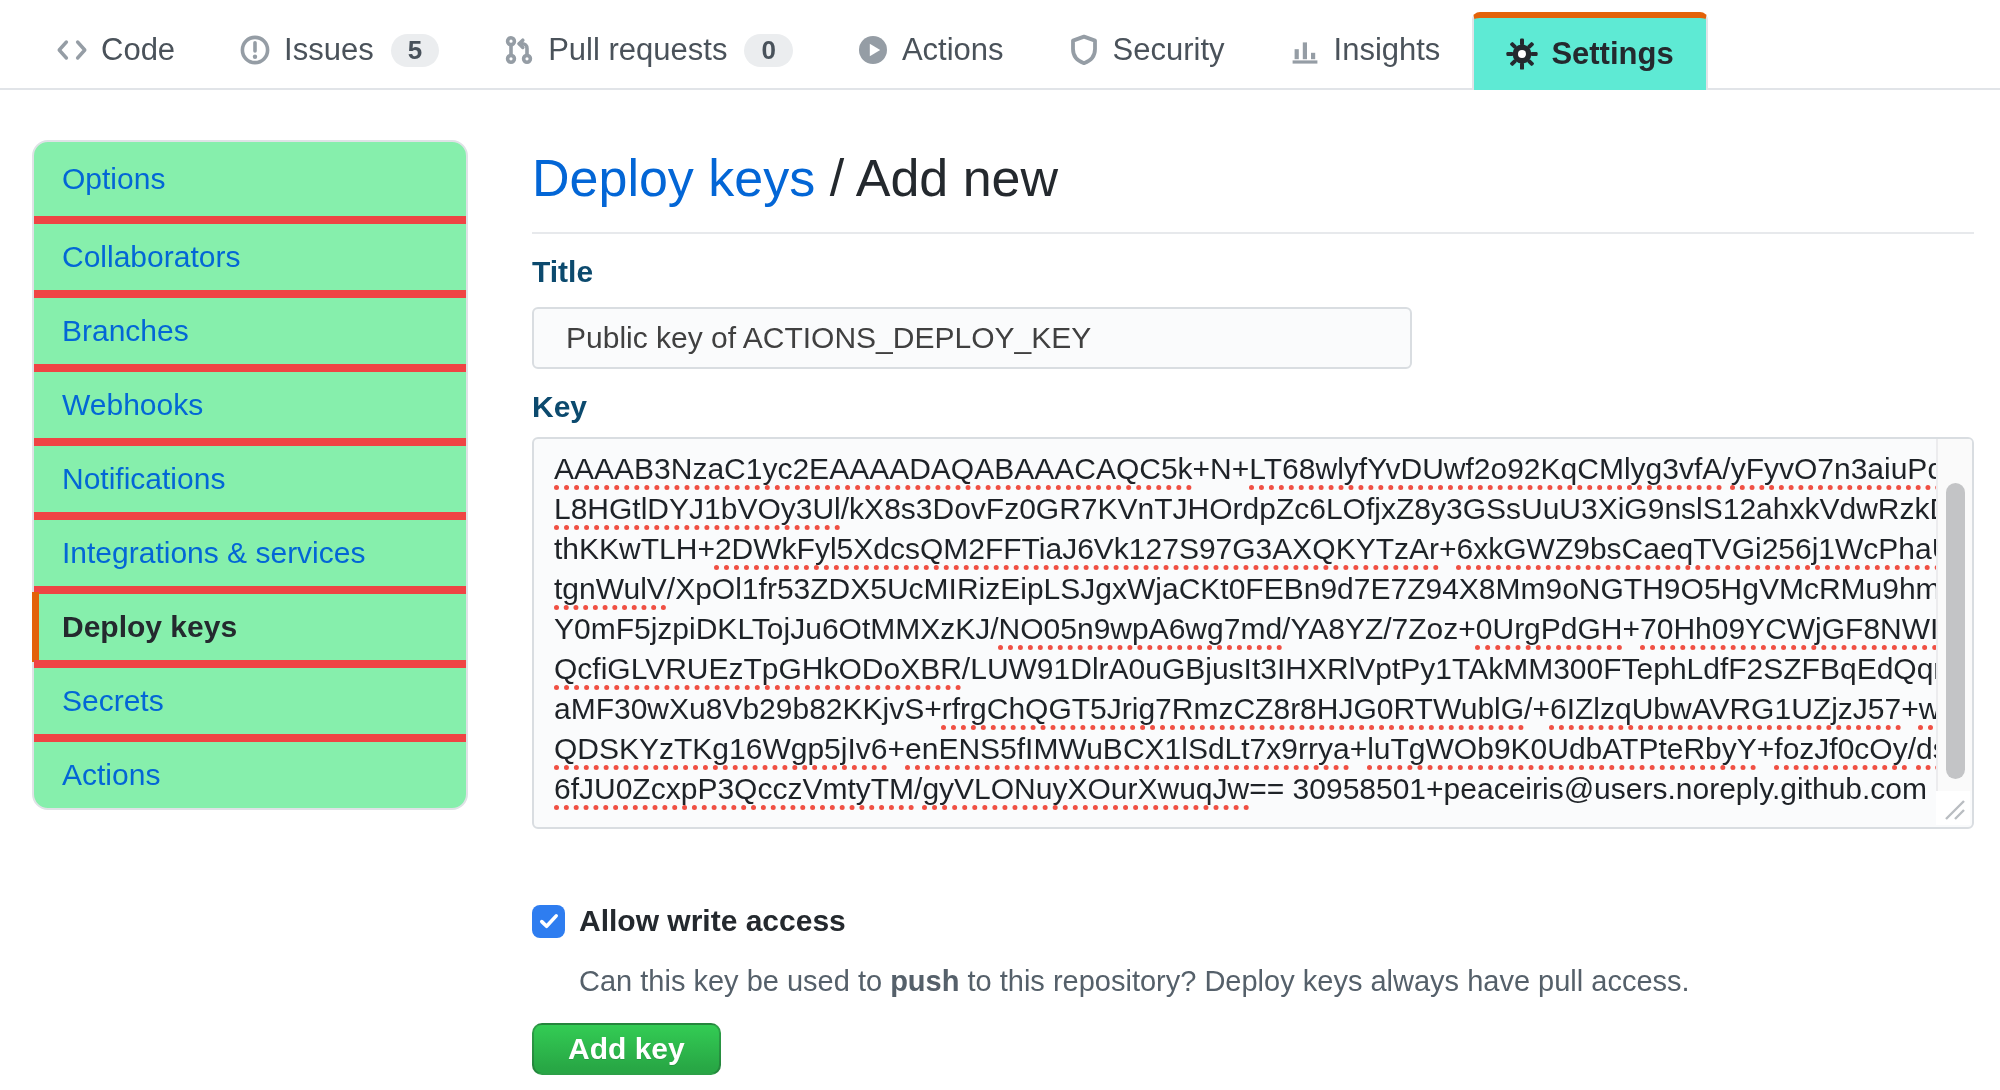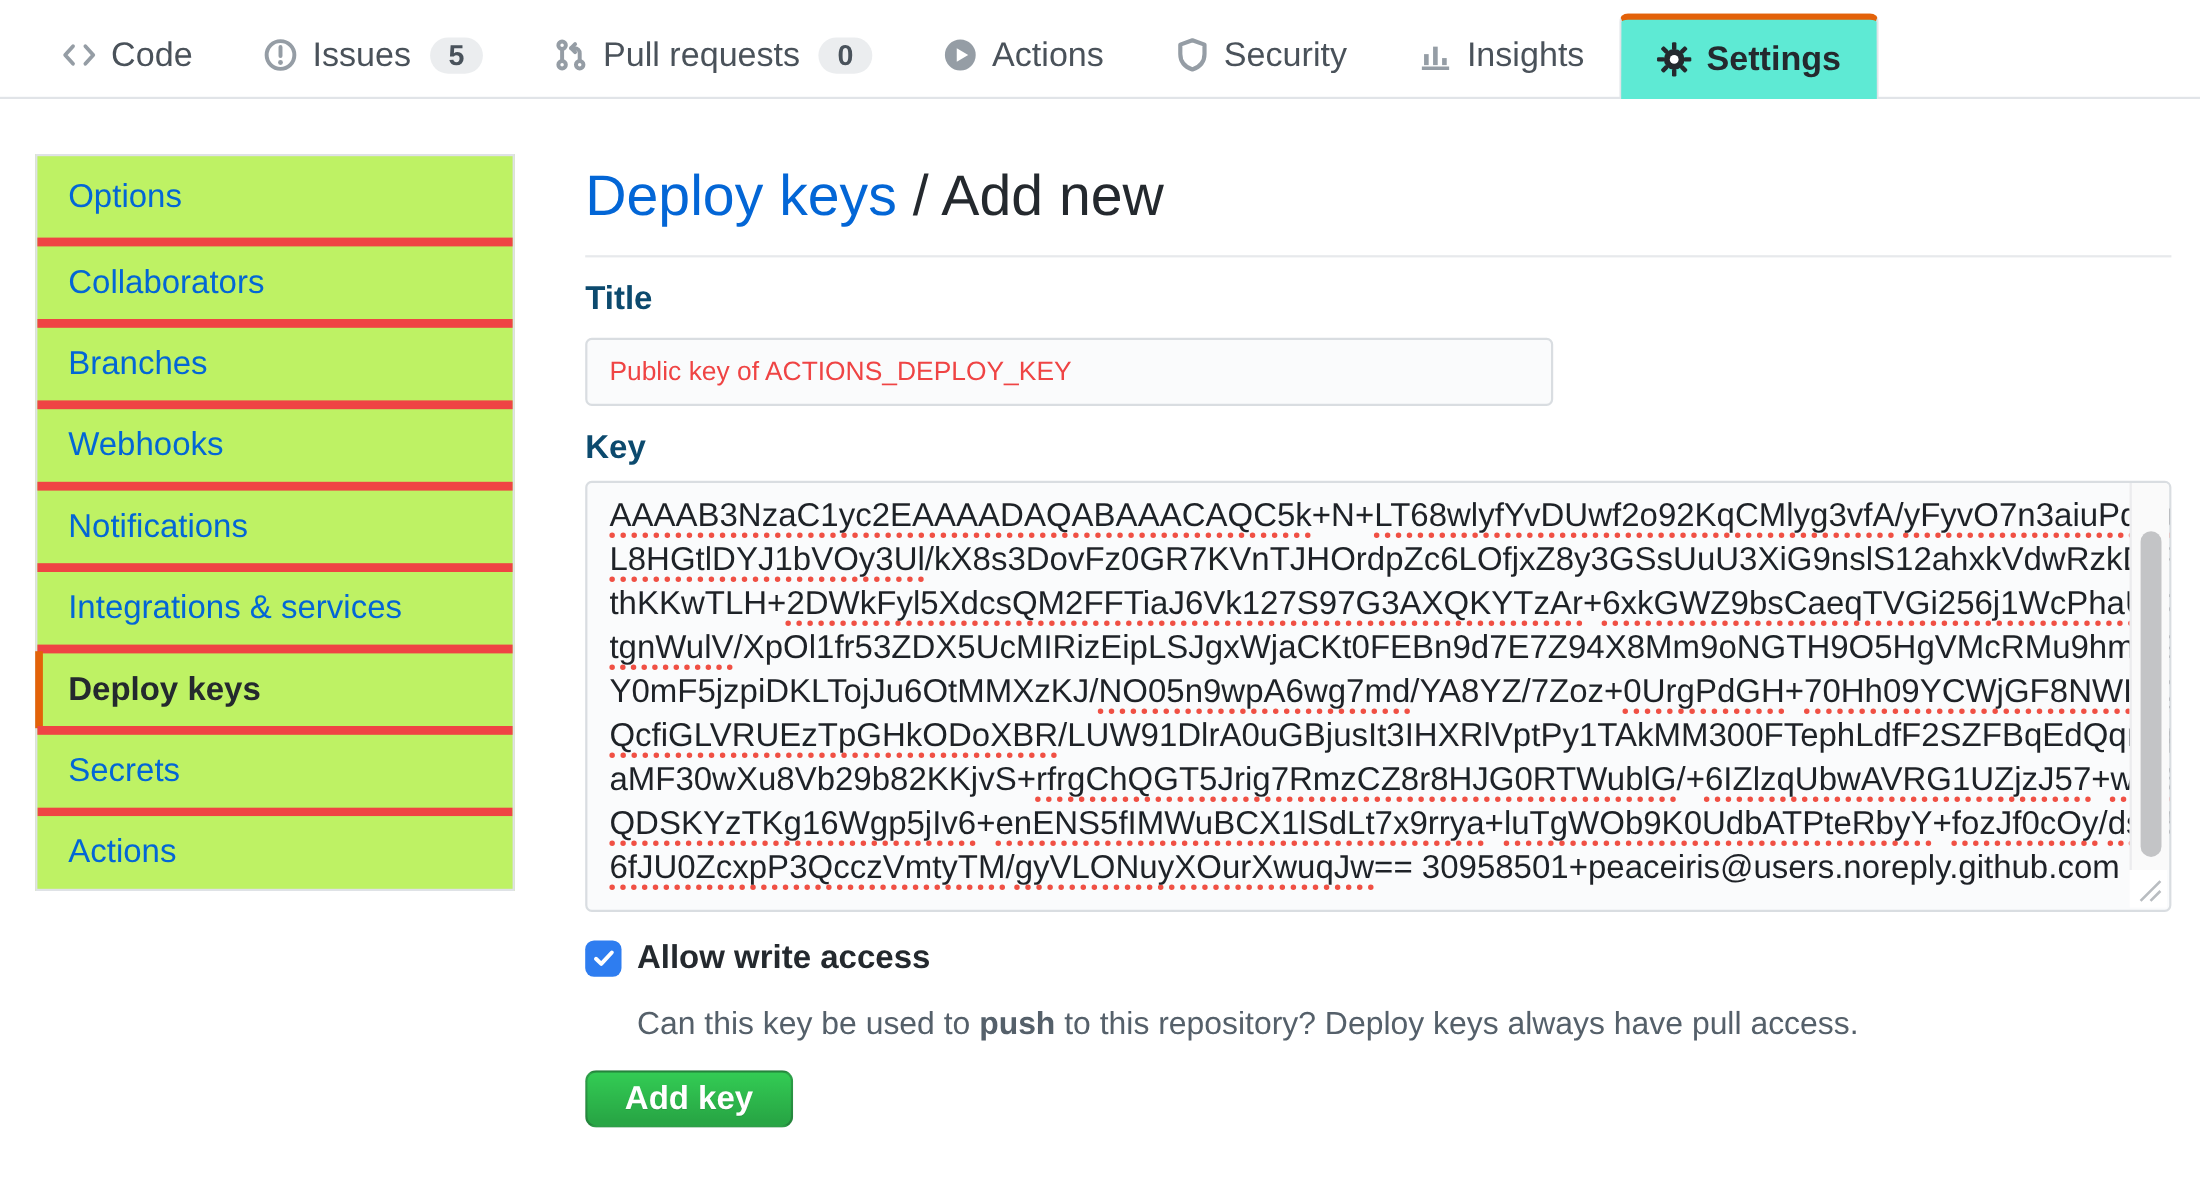--- a/index.html
+++ b/index.html
@@ -25,21 +25,21 @@
   .tab.active .ticon { color:#24292e; }
   .badge {
     background:#ebedef; color:#49525b; border-radius:22px; padding:3px 17px 4px;
     font-size:26px; font-weight:600; margin-left:4px; line-height:1;
   }
 
   
   .layout { display:flex; align-items:flex-start; padding-top:50px; }
 
   
-  .sidebar { margin-left:32px; width:436px; flex:none; border:2px solid #dfe2e6; border-radius:0; background:#bef264; }
+  .sidebar { margin-left:32px; width:436px; flex:none; border:2px solid #dfe2e6; border-radius:16px; background:#86efac; }
   .side-item {
     position:relative; display:flex; align-items:center; height:74px; padding-left:28px;
     font-size:30px; color:#0366d6; border-top:8px solid #ef4444; cursor:pointer;
   }
   .side-item:first-child { border-top:none; border-radius:6px 6px 0 0; }
   .side-item:last-child { border-radius:0 0 6px 6px; }
   .side-item.active { color:#24292e; font-weight:700; cursor:default; }
   .side-item.active::before {
     content:""; position:absolute; left:-2px; top:-2px; bottom:-2px; width:7px; background:#e36209;
   }
@@ -47,43 +47,43 @@
   
   .main { margin-left:64px; width:1442px; flex:none; padding-top:10px; }
   .page-head { font-size:52px; font-weight:400; line-height:56px; margin:0; color:#24292e; }
   .page-head a { color:#0366d6; text-decoration:none; cursor:pointer; }
   .head-rule { border:none; border-top:2px solid #e7e9ec; margin:26px 0 0 0; }
 
   .form-label { font-size:30px; font-weight:700; margin-top:18px; color:#0c4a6e; }
   .title-input {
     display:block; margin-top:14px; width:880px; height:62px;
     border:2px solid #d9dde1; border-radius:6px; background:#fafbfc;
-    font-family:"Liberation Sans","DejaVu Sans",sans-serif; font-size:24px; color:#ef4444;
-    padding:0 20px; outline:none;
+    font-family:"Liberation Sans","DejaVu Sans",sans-serif; font-size:30px; color:#404040;
+    padding:0 32px; outline:none;
   }
 
   
   .key-box {
     position:relative; margin-top:10px; width:1442px; height:392px;
     border:2px solid #d9dde1; border-radius:6px; background:#fafbfc; overflow:hidden;
   }
   .key-text { padding:10px 56px 0 20px; font-size:30px; line-height:40px; color:#1e2227; }
   .key-line { white-space:pre; }
   .sp {
     text-decoration-line:underline; text-decoration-style:dotted;
     text-decoration-color:#f05044; text-decoration-thickness:4.5px;
     text-underline-offset:6px; text-decoration-skip-ink:none;
   }
   .vtrack { position:absolute; top:0; right:0; bottom:36px; width:36px; background:#fafafa; border-left:2px solid #ececee; }
   .vthumb { position:absolute; left:8px; width:19px; top:44px; height:296px; border-radius:10px; background:#c3c4c6; }
   .resize-grip { position:absolute; right:2px; bottom:2px; width:34px; height:34px; background:#fff; }
   .resize-grip svg { width:34px; height:34px; display:block; }
 
   
-  .cb-row { display:flex; align-items:center; gap:14px; margin-top:22px; }
+  .cb-row { display:flex; align-items:center; gap:14px; margin-top:72px; }
   .checkbox {
     width:33px; height:33px; border-radius:8px; background:#2e7df0; flex:none;
     display:flex; align-items:center; justify-content:center; cursor:pointer;
   }
   .checkbox svg { width:24px; height:24px; display:block; }
   .cb-label { font-weight:700; font-size:30px; cursor:pointer; }
   .cb-help { margin-left:47px; margin-top:20px; font-size:29px; color:#55606a; }
   .cb-help b { font-weight:700; }
 
   

